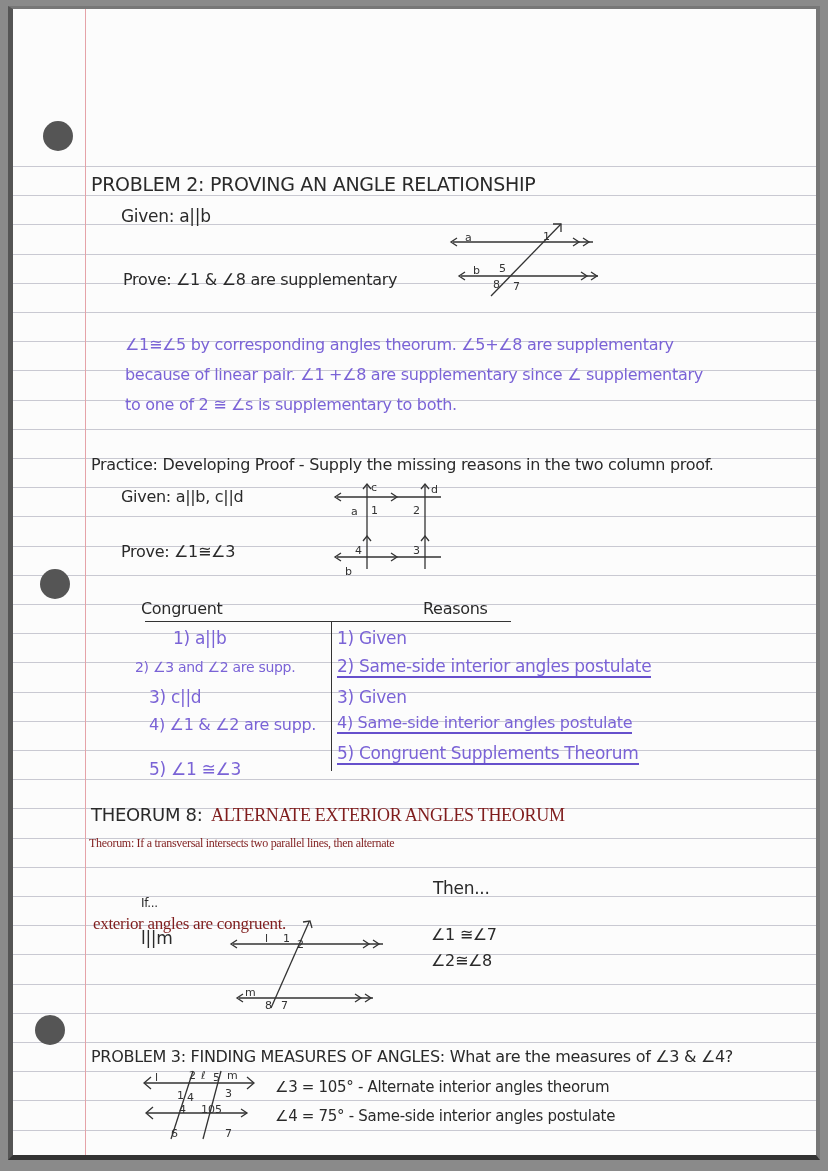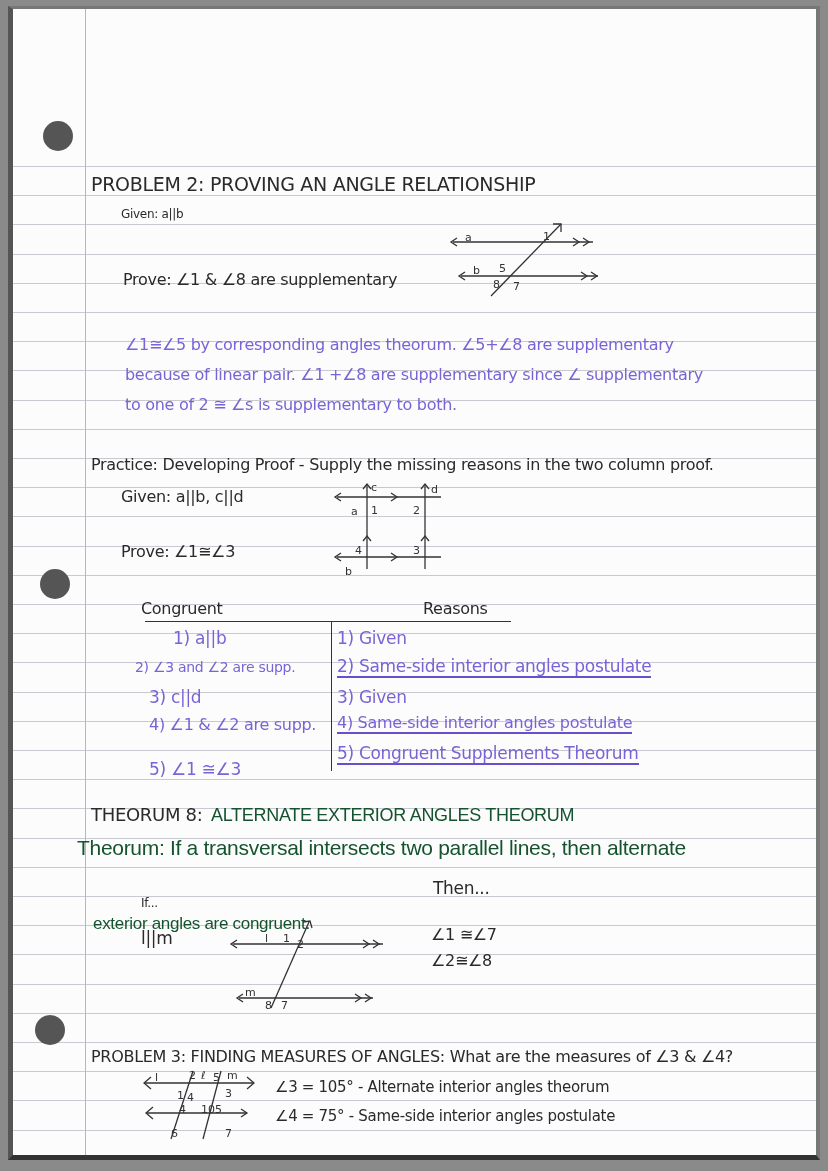--- a/index.html
+++ b/index.html
@@ -4,21 +4,21 @@
 <style>
   html, body { margin:0; padding:0; }
   body { width:828px; height:1171px; background:#8a8a8a; position:relative; overflow:hidden; font-family:"DejaVu Sans", sans-serif; }
   .page { position:absolute; left:8px; top:6px; width:812px; height:1154px; background:#fcfcfc; border-left:5px solid #555; border-top:3px solid #777; border-right:4px solid #777; border-bottom:5px solid #333; box-sizing:border-box; overflow:hidden; }
   .ruled { position:absolute; left:0; right:0; height:1px; background:#c9c9d2; }
   .margin { position:absolute; left:72px; top:0; bottom:0; width:1px; background:#e5a3a8; }
   .hole { position:absolute; width:30px; height:30px; border-radius:50%; background:#555; }
   .hw { position:absolute; white-space:nowrap; line-height:1; letter-spacing:-0.3px; }
   .k { color:#2a2a2a; font-family:"DejaVu Sans", sans-serif; }
   .p { color:#7a63d6; font-family:"DejaVu Sans", sans-serif; }
-  .b { color:#14532d; font-family:Liberation Sans, sans-serif;text-align:center; }
+  .b { color:#7f1d1d; font-family:Liberation Serif, serif;text-align:center; }
   .u { border-bottom:2px solid #6650cc; padding-bottom:1px; }
   svg { position:absolute; overflow:visible; }
   svg path, svg line { stroke:#333; stroke-width:1.3; fill:none; }
   svg text { font-family:"DejaVu Sans", sans-serif; font-size:11px; fill:#333; }
 </style>
 </head>
 <body>
 
 <div class="page">
   <div id="rules">
@@ -58,21 +58,21 @@
       <div class="ruled" style="top: 1121px;"></div>
       <div class="ruled" style="top: 1150px;"></div>
     </div>
   <div class="margin"></div>
   <div class="hole" style="left:30px;top:112px;"></div>
   <div class="hole" style="left:27px;top:560px;"></div>
   <div class="hole" style="left:22px;top:1006px;"></div>
 
   <div>
     <div class="hw k" style="left:78px;top:166px;font-size:19px;">PROBLEM 2: PROVING AN ANGLE RELATIONSHIP</div>
-    <div class="hw k" style="left:108px;top:199px;font-size:12px;">Given: a||b</div>
+    <div class="hw k" style="left:108px;top:199px;font-size:17px;">Given: a||b</div>
     <div class="hw k" style="left:110px;top:263px;font-size:16px;">Prove: ∠1 &amp; ∠8 are supplementary</div>
     <svg style="left:430px;top:205px;" width="170" height="85">
       <line x1="10" y1="28" x2="150" y2="28"></line>
         <path d="M14 24 L8 28 L14 32"></path>
         <path d="M130 24 L136 28 L130 32 M140 24 L146 28 L140 32"></path>
       <line x1="18" y1="62" x2="155" y2="62"></line>
         <path d="M22 58 L16 62 L22 66"></path>
         <path d="M138 58 L144 62 L138 66 M148 58 L154 62 L148 66"></path>
       <line x1="48" y1="82" x2="118" y2="10"></line>
         <path d="M110 10 L118 10 L118 18"></path>
@@ -140,21 +140,21 @@
       <div>
         <div class="hw p" style="left:136px;top:752px;font-size:17px;">5) ∠1 ≅∠3</div>
         <div class="hw p u" style="left:324px;top:736px;font-size:17px;">5) Congruent Supplements Theorum</div>
       </div>
     </div>
   </div>
 
   <div>
     <div class="hw k" style="left:78px;top:797px;font-size:18px;">THEORUM 8:</div>
     <div class="hw b" style="left:198px;top:797px;font-size:18px;">ALTERNATE EXTERIOR ANGLES THEORUM</div>
-    <div class="hw b" style="left:64px;top:828px;font-size:21px;">Theorum: If a transversal intersects two parallel lines, then alternate</div>
+    <div class="hw b" style="left:76px;top:828px;font-size:12px;">Theorum: If a transversal intersects two parallel lines, then alternate</div>
     <div class="hw b" style="left:80px;top:858px;font-size:17px;margin-top:48px;">exterior angles are congruent.</div>
     <div class="hw k" style="left:128px;top:888px;font-size:12px;">If...</div>
     <div class="hw k" style="left:128px;top:921px;font-size:17px;">l||m</div>
     <div class="hw k" style="left:420px;top:871px;font-size:17px;">Then...</div>
     <div class="hw k" style="left:418px;top:918px;font-size:16px;">∠1 ≅∠7</div>
     <div class="hw k" style="left:418px;top:944px;font-size:16px;">∠2≅∠8</div>
     <svg style="left:210px;top:905px;" width="170" height="95">
       <line x1="10" y1="30" x2="160" y2="30"></line>
         <path d="M14 26 L8 30 L14 34"></path>
         <path d="M140 26 L146 30 L140 34 M150 26 L156 30 L150 34"></path>

